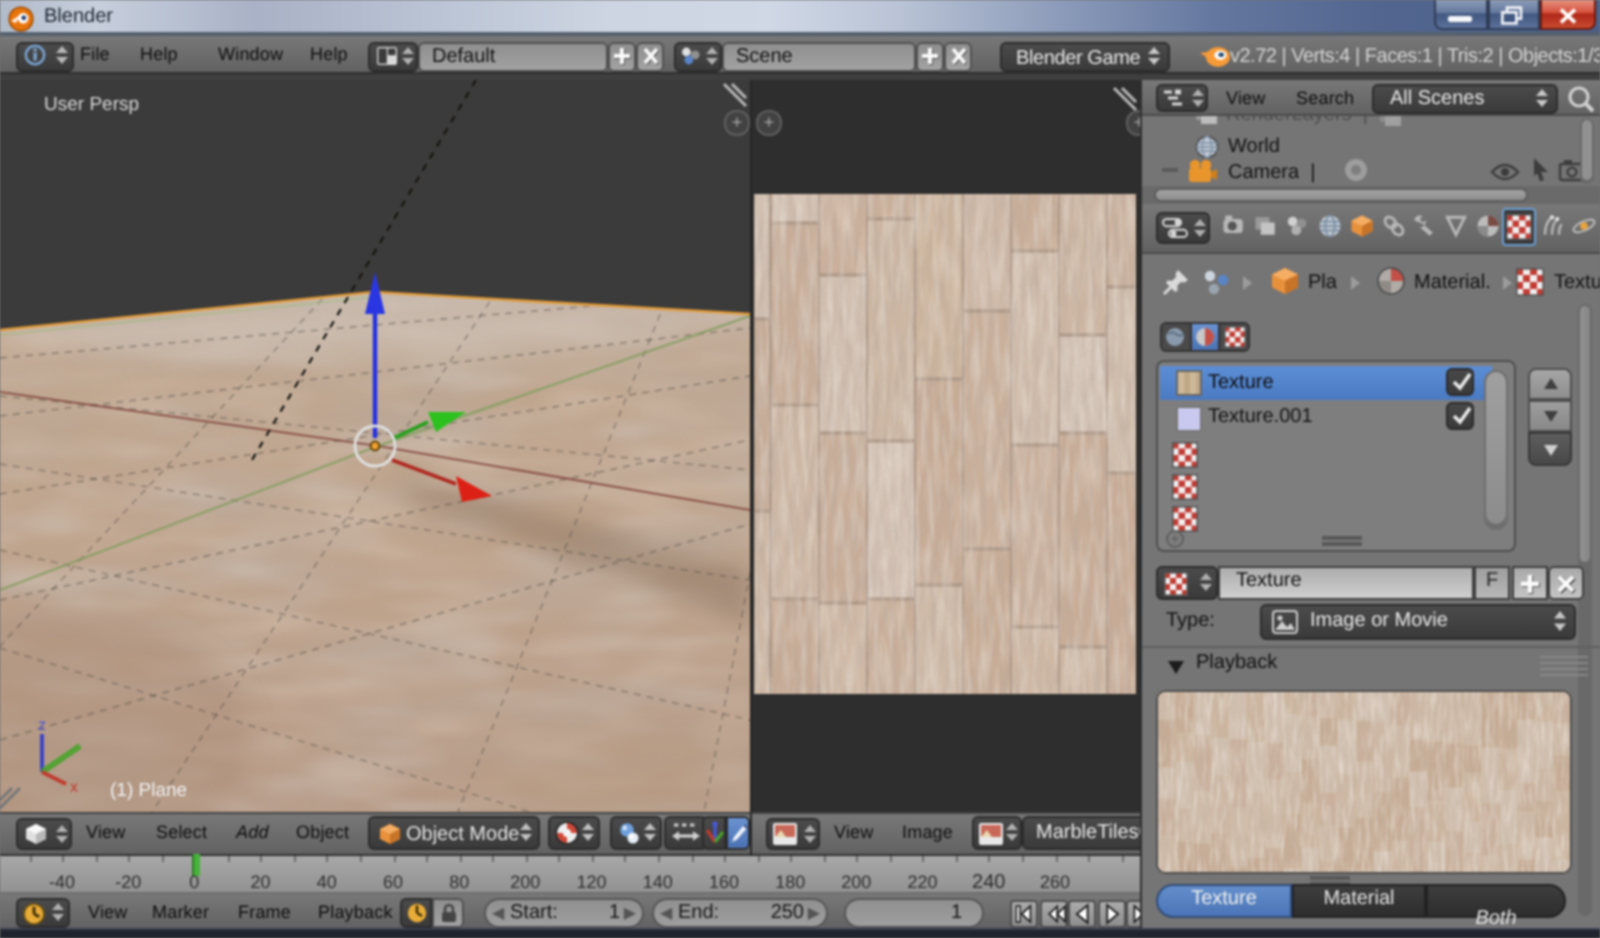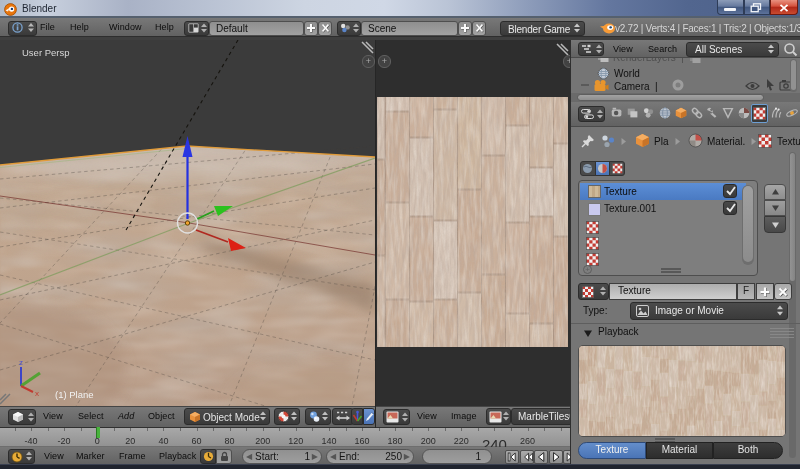--- a/index.html
+++ b/index.html
@@ -432,21 +432,21 @@
     <div class="abs" style="left:148.4px;top:436px;width:30px;text-align:center;font-size:9px;color:#2c2c2c;">40</div>
     <div class="abs" style="left:181.5px;top:436px;width:30px;text-align:center;font-size:9px;color:#2c2c2c;">60</div>
     <div class="abs" style="left:214.60000000000002px;top:436px;width:30px;text-align:center;font-size:9px;color:#2c2c2c;">80</div>
     <div class="abs" style="left:247.70000000000005px;top:436px;width:30px;text-align:center;font-size:9px;color:#2c2c2c;">200</div>
     <div class="abs" style="left:280.8px;top:436px;width:30px;text-align:center;font-size:9px;color:#2c2c2c;">120</div>
     <div class="abs" style="left:313.90000000000003px;top:436px;width:30px;text-align:center;font-size:9px;color:#2c2c2c;">140</div>
     <div class="abs" style="left:347px;top:436px;width:30px;text-align:center;font-size:9px;color:#2c2c2c;">160</div>
     <div class="abs" style="left:380.1px;top:436px;width:30px;text-align:center;font-size:9px;color:#2c2c2c;">180</div>
     <div class="abs" style="left:413.20000000000005px;top:436px;width:30px;text-align:center;font-size:9px;color:#2c2c2c;">200</div>
     <div class="abs" style="left:446.3px;top:436px;width:30px;text-align:center;font-size:9px;color:#2c2c2c;">220</div>
-    <div class="abs" style="left:479.40000000000003px;top:436px;width:30px;text-align:center;font-size:15px;color:#2c2c2c;">240</div>
+    <div class="abs" style="left:479.40000000000003px;top:436px;width:30px;text-align:center;font-size:10px;color:#2c2c2c;">240</div>
     <div class="abs" style="left:512.5px;top:436px;width:30px;text-align:center;font-size:9px;color:#2c2c2c;">260</div>
   </div>
 
 <div class="abs hdr" style="left:0;top:447px;width:570px;height:18px;border-bottom:1px solid #3a3a3a;box-sizing:border-box;"></div>
 <div class="abs dark" style="left:8px;top:449px;width:27px;height:15px;"></div>
 <svg class="abs" style="left:11px;top:451px;" width="12" height="12" viewBox="0 0 12 12">
  <circle cx="6" cy="6" r="5" fill="#e8ac38" stroke="#6e5212" stroke-width="0.8"></circle>
  <path d="M6 6 L6 2.4 M6 6 L8.6 7.4" stroke="#3a2c08" stroke-width="1.4" fill="none"></path>
 </svg>
 <svg class="abs" style="left:25px;top:450px;" width="8" height="12" viewBox="0 0 8 12">
@@ -983,16 +983,16 @@
           </filter>
         </defs>
       </svg>
     </div>
   </div>
 <div class="abs" style="left:655px;top:438px;width:20px;height:1.5px;background:#585858;"></div>
 <div class="abs" style="left:655px;top:441px;width:20px;height:1.5px;background:#585858;"></div>
 
 <div class="abs" style="left:578px;top:442px;width:68px;height:17px;border-radius:9px 0 0 9px;background:linear-gradient(180deg,#648ecb,#4a74b6);border:1px solid #2e4a78;box-sizing:border-box;font-size:10px;color:#f0f0f0;text-align:center;padding-top:1px;">Texture</div>
 <div class="abs" style="left:646px;top:442px;width:67px;height:17px;background:linear-gradient(180deg,#3e3e3e,#2d2d2d);border:1px solid #222;box-sizing:border-box;font-size:10px;color:#e4e4e4;text-align:center;padding-top:1px;">Material</div>
-<div class="abs" style="left:713px;top:442px;width:70px;height:17px;border-radius:0 9px 9px 0;background:linear-gradient(180deg,#3e3e3e,#2d2d2d);border:1px solid #222;box-sizing:border-box;font-size:10px;color:#e4e4e4;text-align:center;padding-top:1px;">Both</div>
+<div class="abs" style="left:713px;top:442px;width:70px;height:17px;border-radius:0 9px 9px 0;background:linear-gradient(180deg,#3e3e3e,#2d2d2d);border:1px solid #222;box-sizing:border-box;font-size:10px;color:#e4e4e4;text-align:center;padding-top:11px;font-style:italic;">Both</div>
 
 <div class="abs" style="left:0;top:465px;width:800px;height:4px;background:#20242e;"></div>
 <div class="abs" style="left:0;top:464px;width:800px;height:1px;background:#3a4050;"></div>
 
 </body></html>

